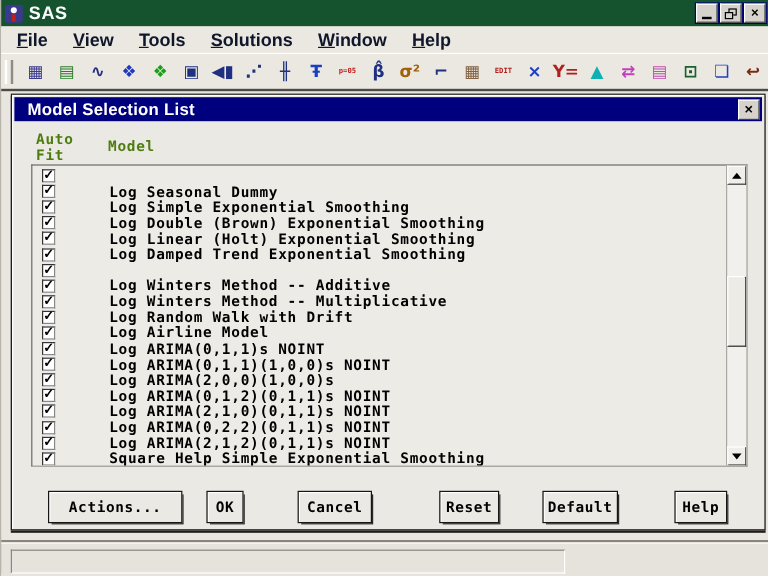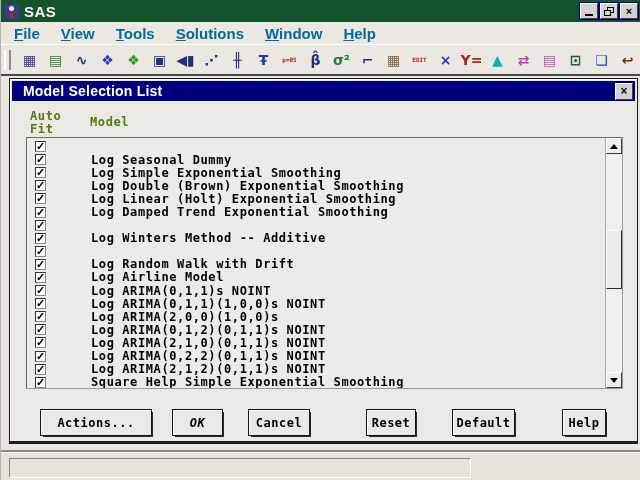--- a/index.html
+++ b/index.html
@@ -16,21 +16,21 @@
   #win-controls{margin-left:auto;display:flex;gap:2px;padding-right:3px;}
   .wbtn{width:16px;height:14px;background:#d6d3cc;border:1px solid;border-color:#fff #404040 #404040 #fff;
     box-shadow:0 0 0 1px #00007e;display:flex;align-items:center;justify-content:center;font-size:11px;font-weight:bold;color:#000;}
   .min-glyph{width:8px;height:2px;background:#000;margin-top:7px;}
   .restore-glyph{position:relative;width:10px;height:9px;}
   .restore-glyph .r1{position:absolute;top:0;right:0;width:5px;height:4px;border:1px solid #000;}
   .restore-glyph .r2{position:absolute;bottom:0;left:0;width:5px;height:4px;border:1px solid #000;background:#d6d3cc;}
 
   
   #menubar{left:0;top:22px;width:640px;height:22px;background:#ebe8e2;display:flex;align-items:center;padding-left:13px;box-sizing:border-box;}
-  .menu-item{font-size:15px;font-weight:600;color:#0369a1;margin-right:21px;cursor:default;}
+  .menu-item{font-size:15px;font-weight:600;color:#0f172a;margin-right:21px;cursor:default;}
   .menu-item u{text-decoration:underline;}
 
   
   #toolbar{left:0;top:44px;width:640px;height:32px;background:#ebe8e2;border-top:1px solid #fff;
     border-bottom:2px solid #4a4a46;box-sizing:border-box;display:flex;align-items:center;}
   #tb-grip{width:4px;height:20px;margin:0 6px 0 3px;border-left:2px solid #fff;border-right:2px solid #908c84;}
   #toolbar-icons{display:flex;align-items:center;}
   .tbtn{width:25px;height:26px;display:flex;align-items:center;justify-content:center;
     font-size:14px;font-weight:bold;font-family:"DejaVu Sans",sans-serif;cursor:default;margin-right:1px;}
   .tbtn.txt{font-size:6px;font-family:"DejaVu Sans Mono",monospace;letter-spacing:0;}
@@ -71,21 +71,21 @@
   #sb-down .arr{border-top:5px solid #000;}
   #sb-thumb{position:absolute;left:0;top:92px;width:16px;height:59px;background:#edebe6;
     border:1px solid;border-color:#fff #2a2a26 #2a2a26 #fff;box-sizing:border-box;}
 
   
   .dbtn{position:absolute;top:330px;height:27px;background:#ebe9e3;
     border:1px solid #161616;box-shadow:2px 2px 0 -1px #2a2a28, inset 1px 1px 0 #fff;
     font-family:"DejaVu Sans Mono",monospace;font-weight:bold;font-size:12px;letter-spacing:0.5px;
     color:#000;padding:0;cursor:default;}
   .db0{left:30px;width:112px;}
-  .db1{left:162px;width:51px;font-style:italic;}
+  .db1{left:162px;width:31px;}
   .db2{left:238px;width:62px;}
   .db3{left:356px;width:50px;}
   .db4{left:442px;width:63px;}
   .db5{left:552px;width:44px;}
 
   
   #statusbar{left:0;top:452px;width:640px;height:28px;background:#e6e3dd;
     border-top:1px solid #fff;box-shadow:0 -2px 0 #8a867e;box-sizing:border-box;}
   .sunken{position:absolute;top:5px;height:20px;border:1px solid;border-color:#8a867e #fff #fff #8a867e;
     box-sizing:border-box;display:flex;align-items:center;}
@@ -136,21 +136,21 @@
         <div class="tbtn" style="color: rgb(32, 48, 128);">∿</div>
         <div class="tbtn" style="color: rgb(32, 56, 192);">❖</div>
         <div class="tbtn" style="color: rgb(24, 160, 24);">❖</div>
         <div class="tbtn" style="color: rgb(32, 48, 128);">▣</div>
         <div class="tbtn" style="color: rgb(32, 48, 128);">◀▮</div>
         <div class="tbtn" style="color: rgb(32, 48, 128);">⋰</div>
         <div class="tbtn" style="color: rgb(32, 48, 128);">╫</div>
         <div class="tbtn" style="color: rgb(24, 64, 192);">Ŧ</div>
         <div class="tbtn txt" style="color: rgb(192, 32, 32);">p=05</div>
         <div class="tbtn" style="color: rgb(32, 48, 128);">β̂</div>
-        <div class="tbtn" style="color: #15803d;">σ²</div>
+        <div class="tbtn" style="color: #a16207;">σ²</div>
         <div class="tbtn" style="color: rgb(32, 48, 128);">⌐</div>
         <div class="tbtn" style="color: rgb(128, 96, 64);">▦</div>
         <div class="tbtn txt" style="color: rgb(176, 32, 32);">EDIT</div>
         <div class="tbtn" style="color: rgb(32, 64, 192);">×</div>
         <div class="tbtn" style="color: rgb(176, 32, 32);">Y=</div>
         <div class="tbtn" style="color: rgb(16, 176, 176);">▲</div>
         <div class="tbtn" style="color: rgb(192, 64, 192);">⇄</div>
         <div class="tbtn" style="color: rgb(192, 80, 176);">▤</div>
         <div class="tbtn" style="color: rgb(26, 96, 48);">⊡</div>
         <div class="tbtn" style="color: rgb(32, 64, 192);">❏</div>
@@ -195,20 +195,21 @@
           </div>
           <div class="row">
             <span class="cb">✓</span>
           </div>
           <div class="row">
             <span class="cb">✓</span>
             <span class="rl">Log Winters Method -- Additive</span>
           </div>
           <div class="row">
             <span class="cb">✓</span>
+            <span class="rl">Log Winters Method -- Multiplicative</span>
           </div>
           <div class="row">
             <span class="cb">✓</span>
             <span class="rl">Log Random Walk with Drift</span>
           </div>
           <div class="row">
             <span class="cb">✓</span>
             <span class="rl">Log Airline Model</span>
           </div>
           <div class="row">

